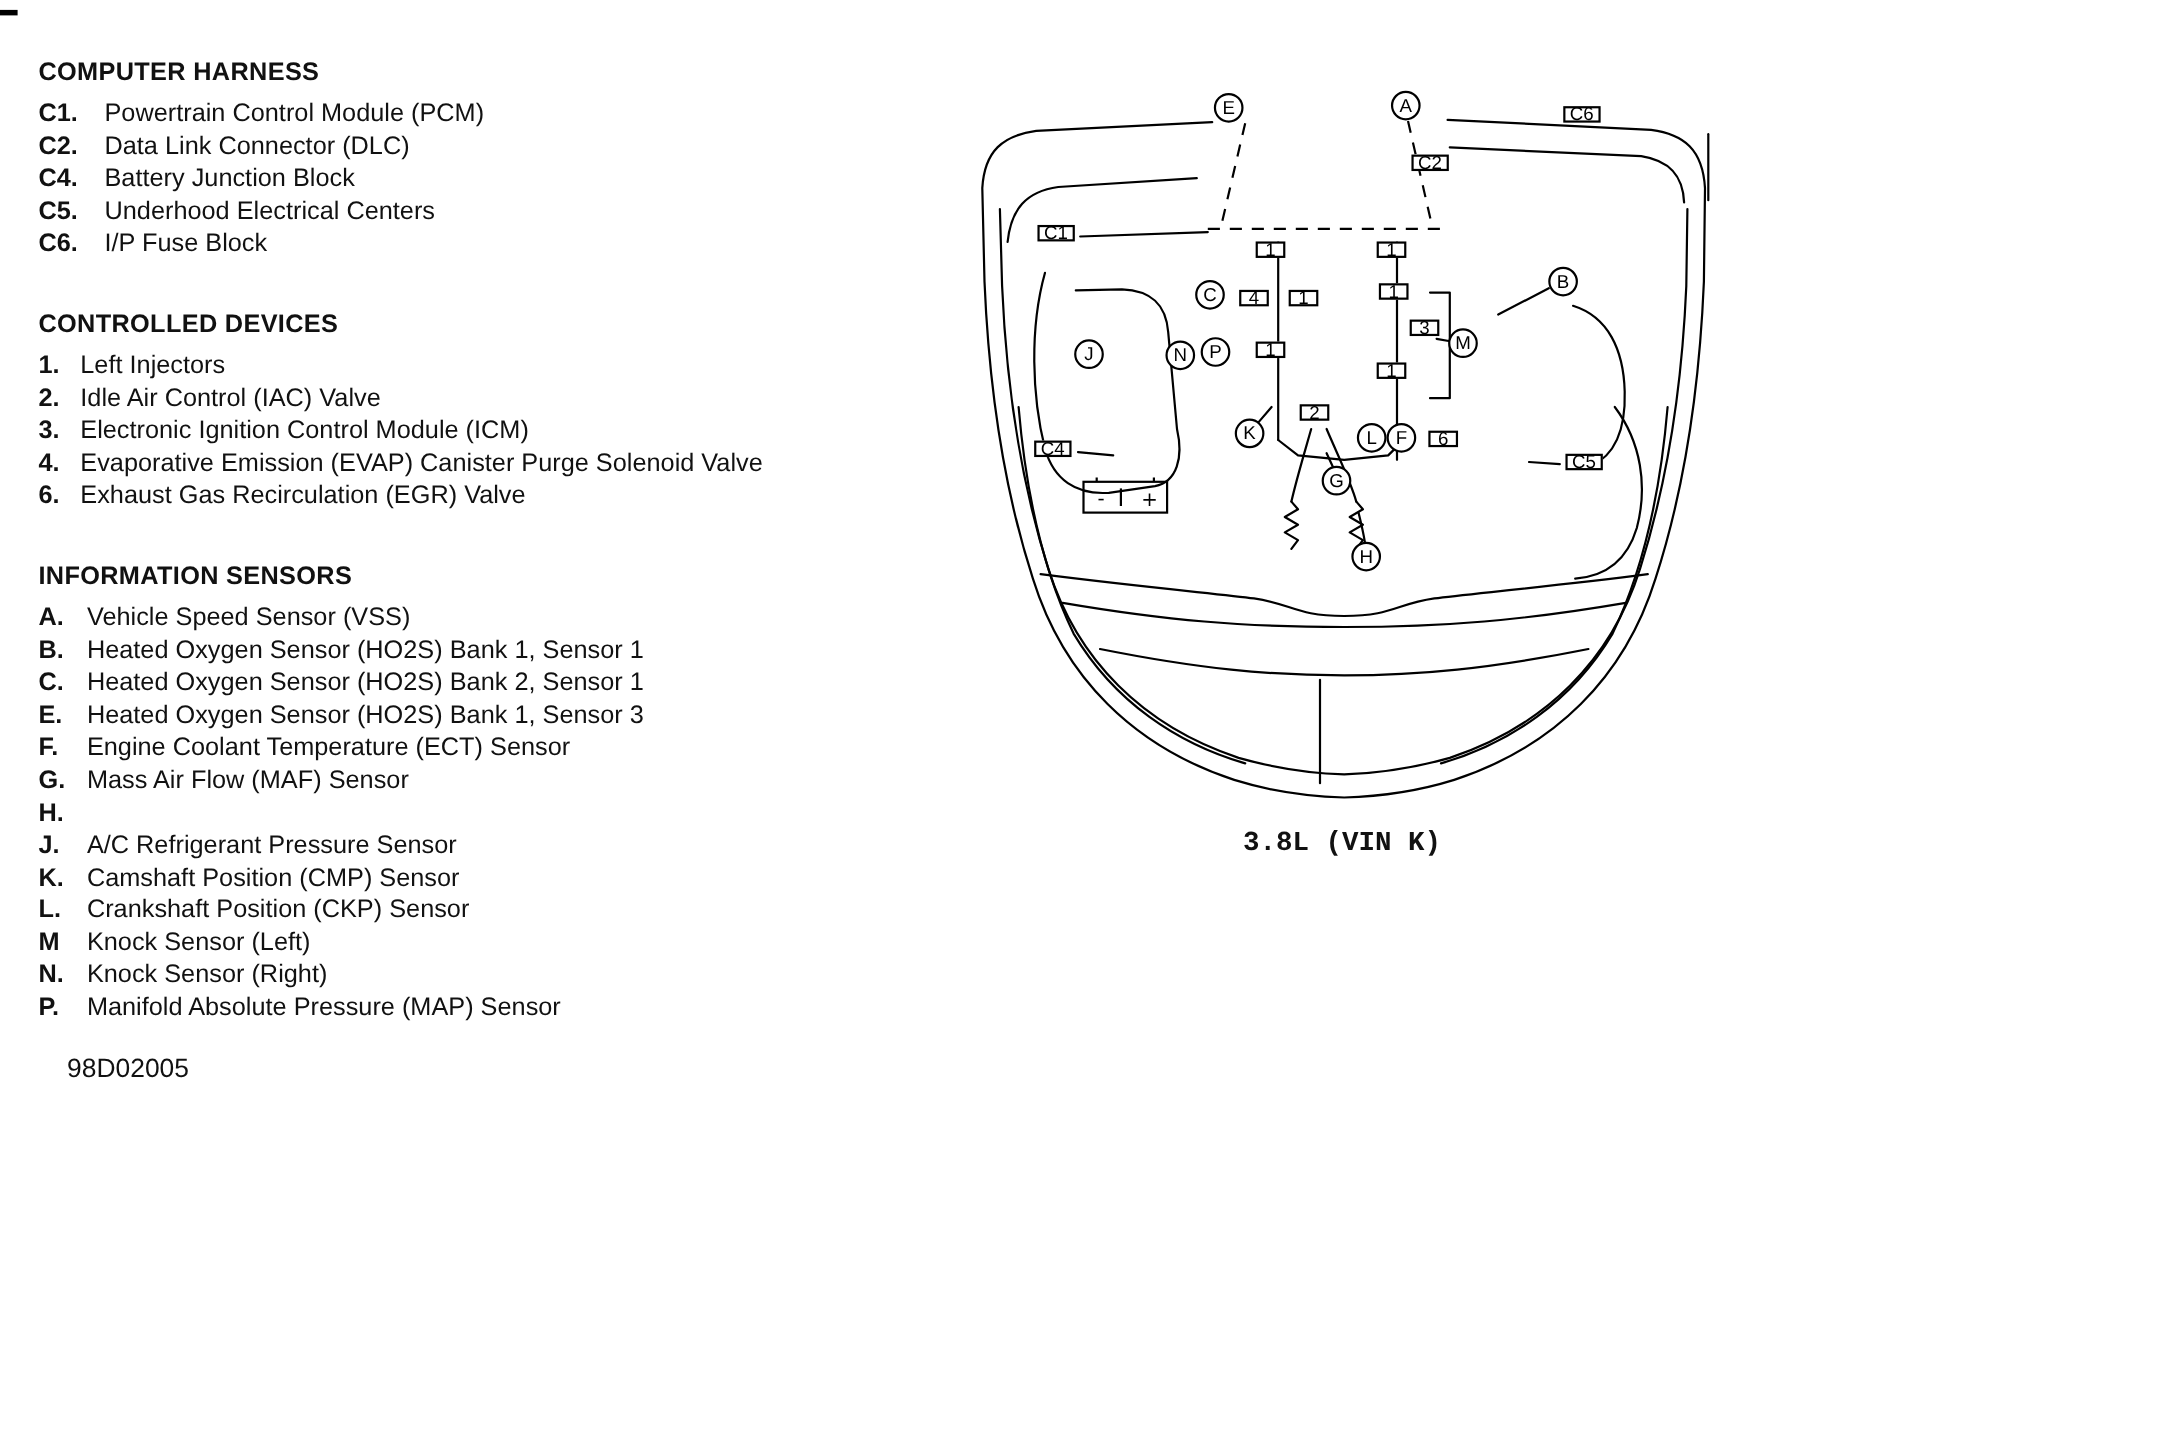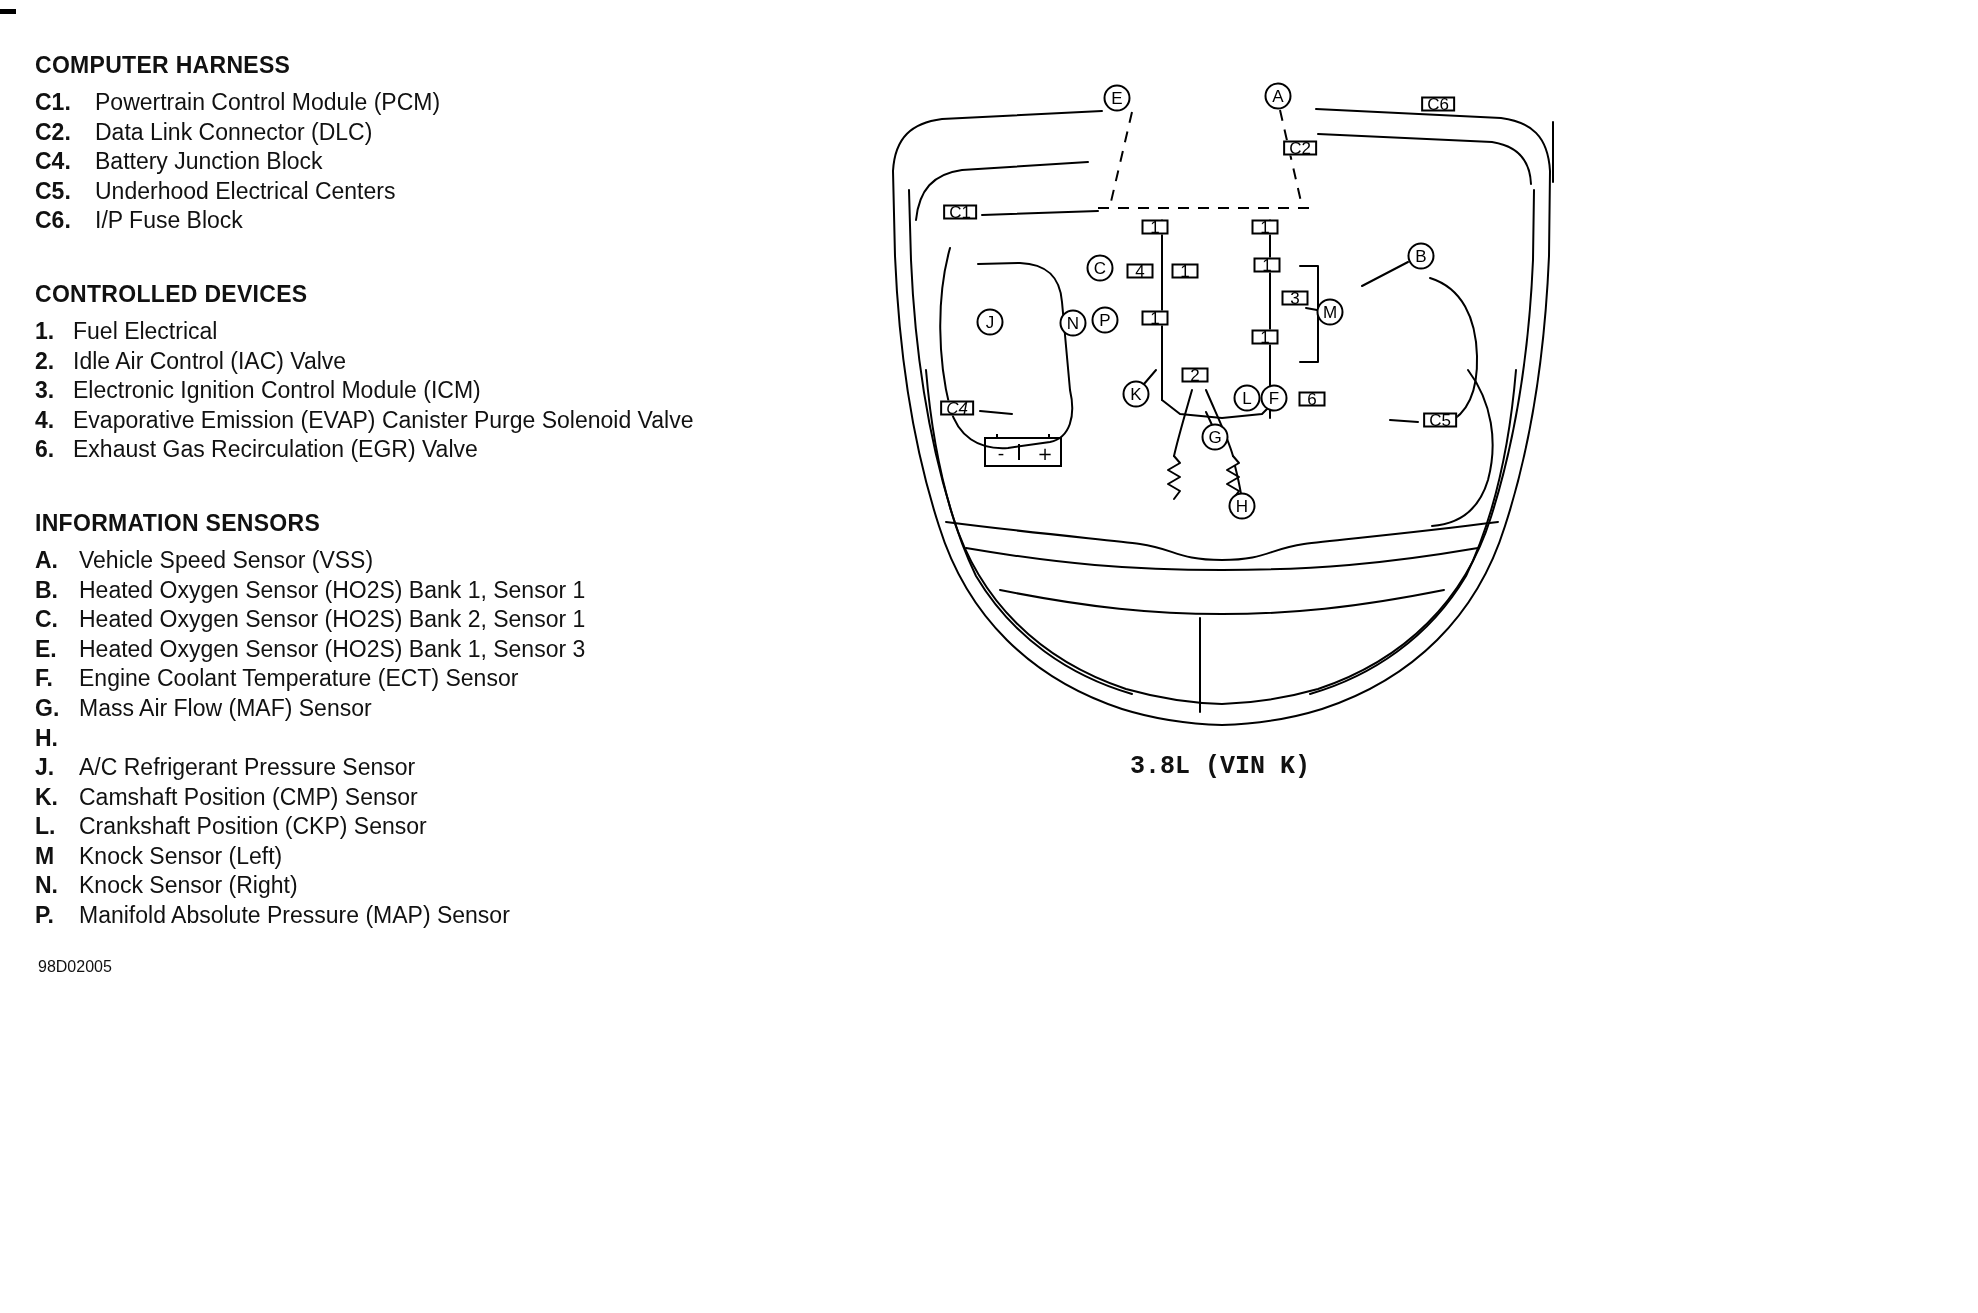--- a/index.html
+++ b/index.html
@@ -33,21 +33,21 @@
     background: #fff; border: 2px solid #000; color: #000;
     font-size: 17px; line-height: 1;
   }
   .co-circle { width: 27px; height: 27px; border-radius: 50%; }
   .co-box { min-width: 27px; height: 15px; padding: 0 4px; }
   .caption {
     position: absolute; left: 0; top: 682px; width: 100%;
     text-align: center; font-size: 25px; font-weight: bold; font-family: Liberation Mono, monospace;
   }
 
-  .footer-code { position: absolute; left: 38px; top: 958px; font-size: 16px; }
+  .footer-code { position: absolute; left: 61px; top: 958px; font-size: 24px; }
 
   svg text { font-family: "DejaVu Sans", sans-serif; font-size: 18px; fill: #000; stroke: none; }
 </style>
 </head>
 <body>
 
 <div class="scan-mark"></div>
 
 <div class="legend">
     <div class="section sec-0">
@@ -70,21 +70,21 @@
       </div>
       <div class="row">
         <span class="k">C6.</span>
         <span class="lbl">I/P Fuse Block</span>
       </div>
     </div>
     <div class="section sec-1">
       <div class="sec-title">CONTROLLED DEVICES</div>
       <div class="row">
         <span class="k">1.</span>
-        <span class="lbl">Fuel Electrical</span>
+        <span class="lbl">Left Injectors</span>
       </div>
       <div class="row">
         <span class="k">2.</span>
         <span class="lbl">Idle Air Control (IAC) Valve</span>
       </div>
       <div class="row">
         <span class="k">3.</span>
         <span class="lbl">Electronic Ignition Control Module (ICM)</span>
       </div>
       <div class="row">
@@ -224,21 +224,21 @@
       <div class="co co-circle" style="left: 120px; top: 252px;">J</div>
       <div class="co co-circle" style="left: 203px; top: 253px;">N</div>
       <div class="co co-circle" style="left: 235px; top: 250px;">P</div>
       <div class="co co-box" style="left: 285px; top: 248px;">1</div>
       <div class="co co-box" style="left: 395px; top: 267px;">1</div>
       <div class="co co-box" style="left: 325px; top: 305px;">2</div>
       <div class="co co-circle" style="left: 266px; top: 324px;">K</div>
       <div class="co co-circle" style="left: 377px; top: 328px;">L</div>
       <div class="co co-circle" style="left: 404px; top: 328px;">F</div>
       <div class="co co-box" style="left: 442px; top: 329px;">6</div>
-      <div class="co co-box" style="left: 87px; top: 338px; font-style: italic;">C4</div>
+      <div class="co co-box" style="left: 87px; top: 338px;">C4</div>
       <div class="co co-box" style="left: 570px; top: 350px;">C5</div>
       <div class="co co-circle" style="left: 345px; top: 367px;">G</div>
       <div class="co co-circle" style="left: 372px; top: 436px;">H</div>
     </div>
 
   <div class="caption">3.8L (VIN K)</div>
 </div>
 
 <div class="footer-code">98D02005</div>
 

